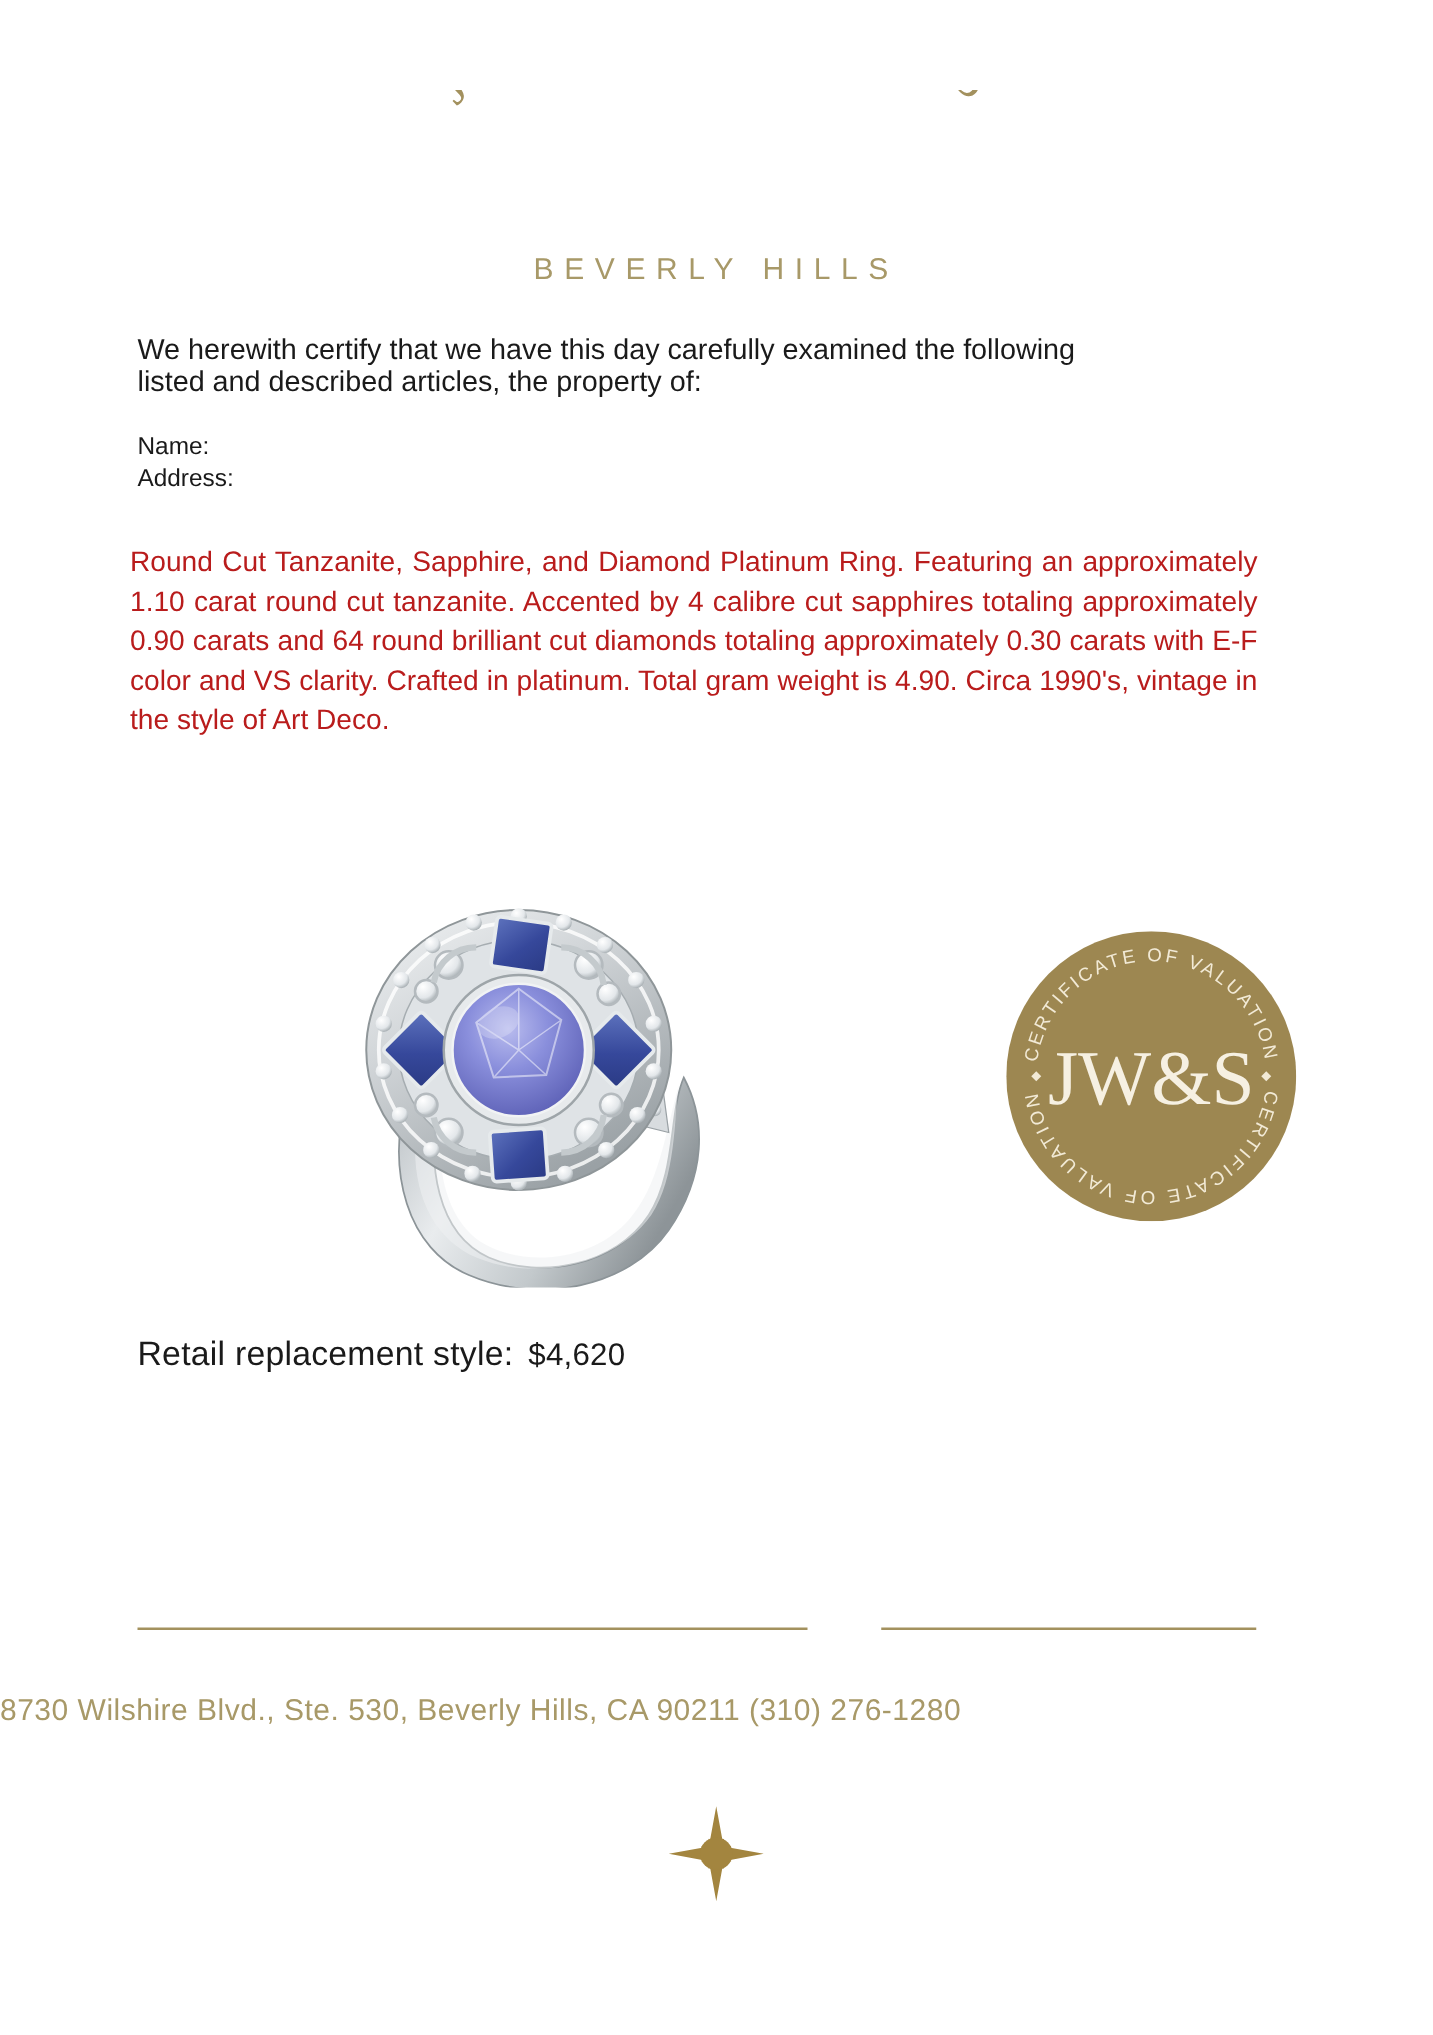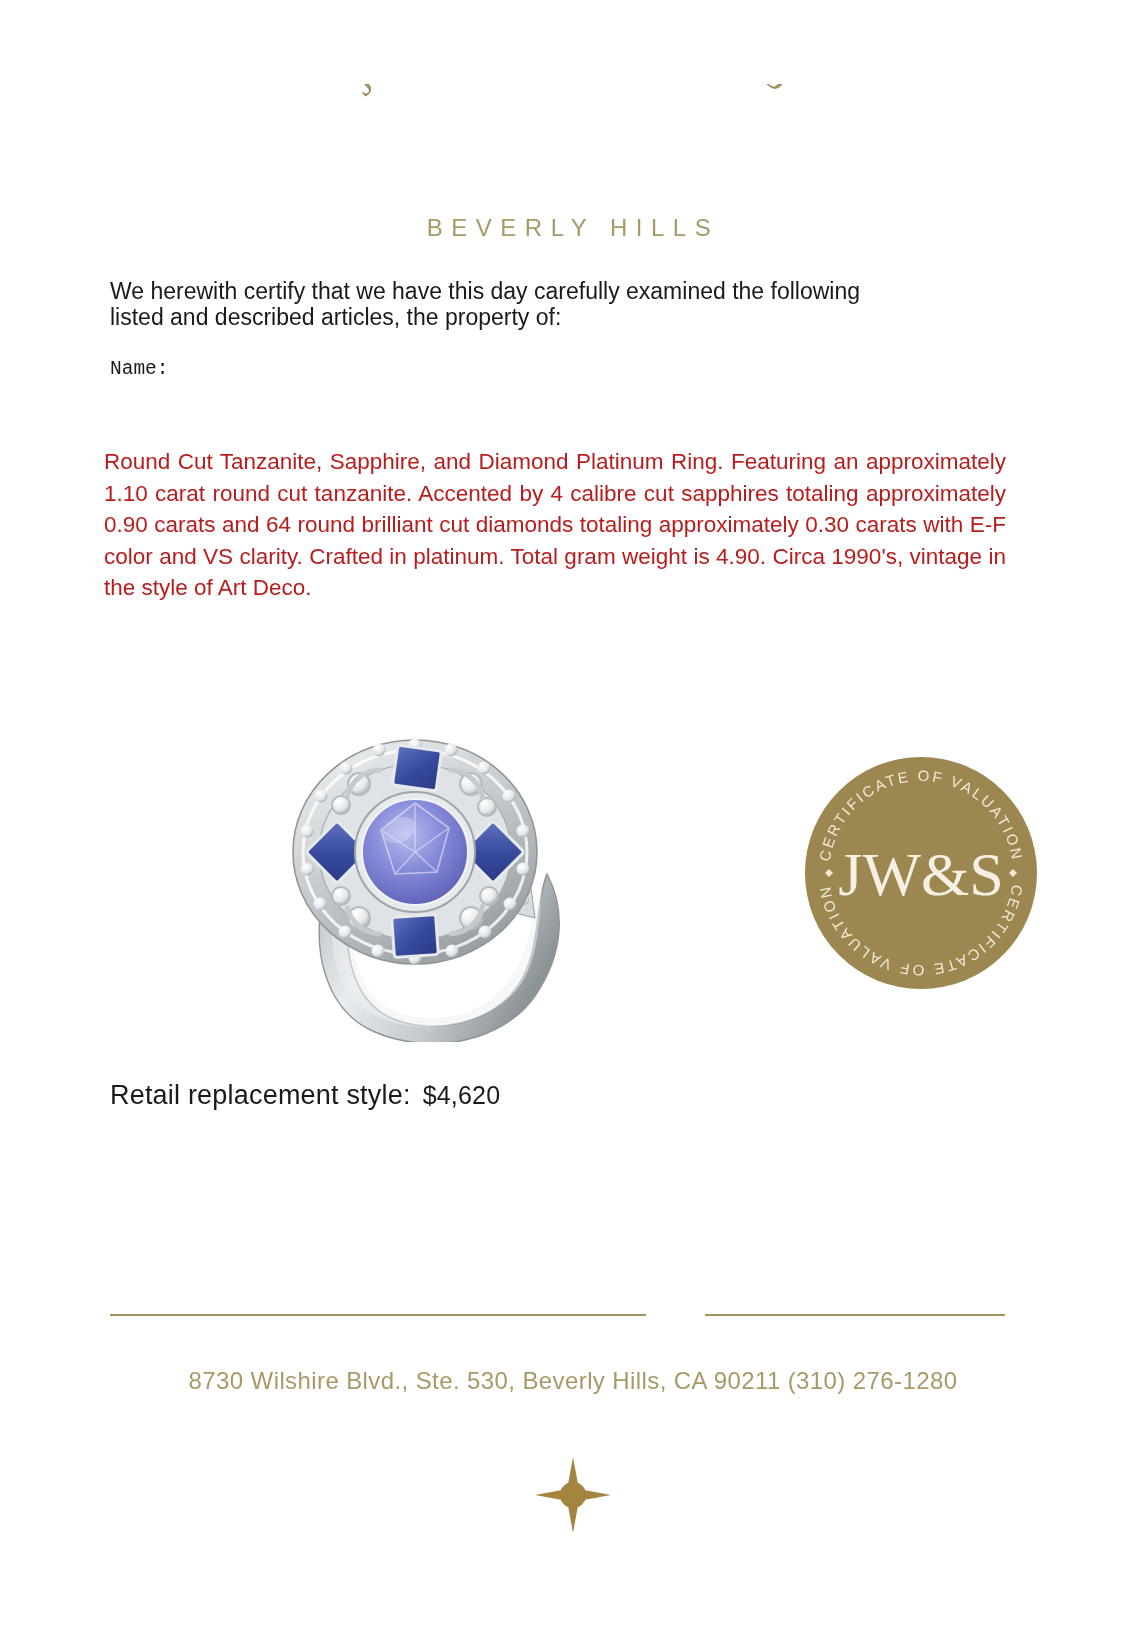--- a/index.html
+++ b/index.html
@@ -11,21 +11,21 @@
   body {
     font-family: "Liberation Sans", sans-serif;
     color: #1a1a1a;
   }
   .page {
     position: relative;
     width: 1146px;
     height: 1616px;
     background: #ffffff;
     overflow: hidden;
-    margin: 12px auto;
+    margin: 0 auto;
   }
 
   
   .logo-block {
     position: absolute;
     left: 0;
     top: 72px;
     width: 1146px;
     height: 170px;
   }
@@ -65,21 +65,20 @@
     color: #1a1a1a;
   }
   .fields {
     position: absolute;
     left: 110px;
     top: 344px;
     width: 600px;
     font-size: 19.5px;
     line-height: 26px;
     color: #1a1a1a;
-    font-family: Liberation Mono, monospace;
   }
   .fields .field-row { white-space: nowrap; }
 
   .description {
     position: absolute;
     left: 104px;
     top: 434px;
     width: 902px;
     font-size: 22.5px;
     line-height: 31.5px;
@@ -157,21 +156,21 @@
   }
   .sig-rule.left  { left: 110px; top: 1302px; width: 536px; }
   .sig-rule.right { left: 705px; top: 1302px; width: 300px; }
 
   
   .footer-address {
     position: absolute;
     left: 0;
     top: 1355px;
     width: 1146px;
-    text-align: center;
+    text-align: left;
     font-size: 24px;
     letter-spacing: 0.4px;
     color: #a89968;
   }
   .star {
     position: absolute;
     left: 533px;
     top: 1443px;
     width: 80px;
     height: 80px;
@@ -193,20 +192,24 @@
       </text>
     </svg>
     <div class="logo-sub">BEVERLY HILLS</div>
   </div>
 
   <div class="certify">We herewith certify that we have this day carefully examined the following listed and described articles, the property of:</div>
 
   <div class="fields">
     <div class="field-row">
       <span>Name:</span>
+      <span></span>
+    </div>
+    <div class="field-row">
+      <span>Address:</span>
       <span></span>
     </div>
   </div>
 
   <div class="description">Round Cut Tanzanite, Sapphire, and Diamond Platinum Ring. Featuring an approximately 1.10 carat round cut tanzanite. Accented by 4 calibre cut sapphires totaling approximately 0.90 carats and 64 round brilliant cut diamonds totaling approximately 0.30 carats with E-F color and VS clarity. Crafted in platinum. Total gram weight is 4.90. Circa 1990's, vintage in the style of Art Deco.</div>
 
   <div class="ring-photo">
     <svg viewBox="0 0 360 330">
       <defs>
         <radialGradient id="tanz" cx="42%" cy="34%" r="68%">

